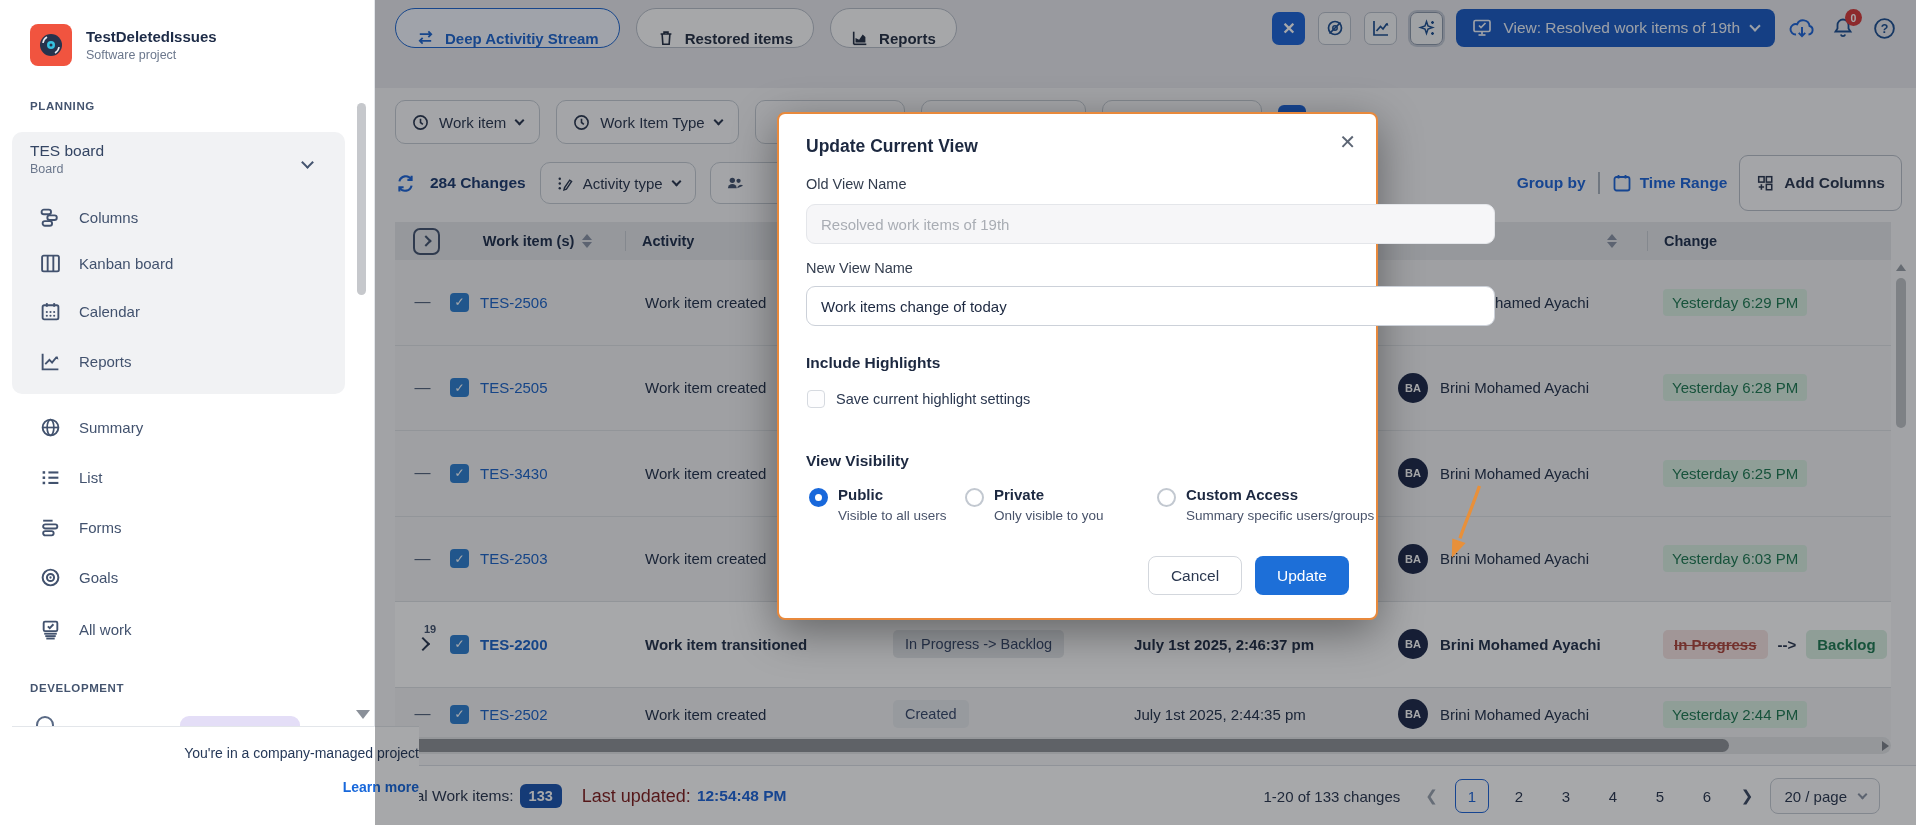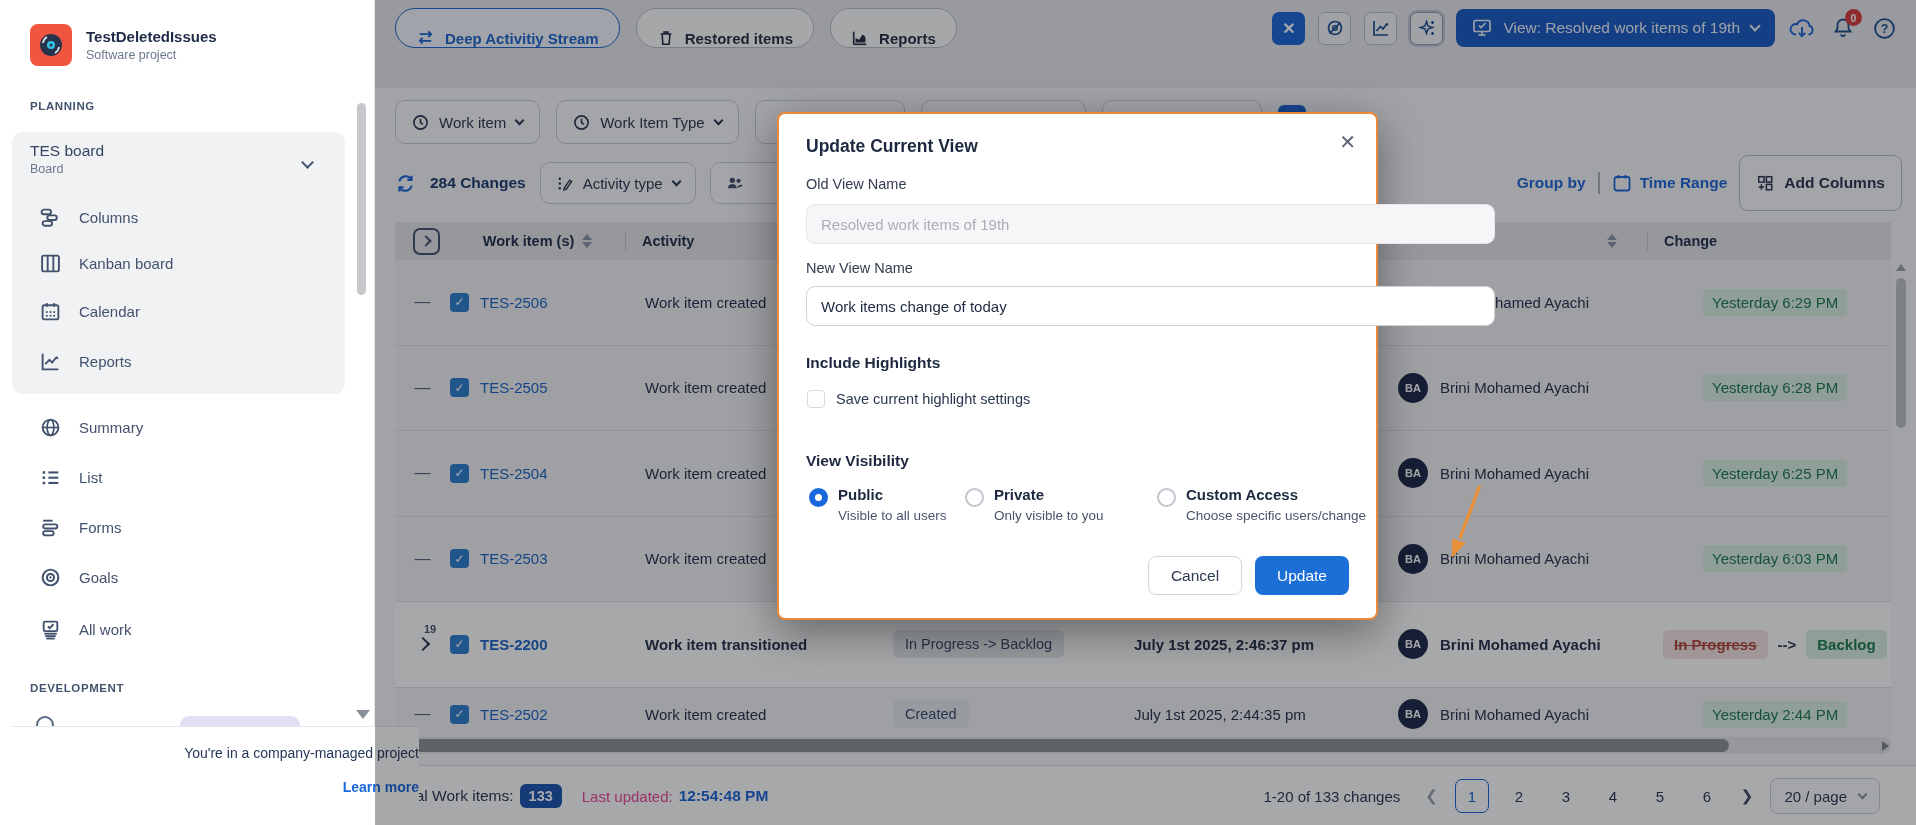--- a/index.html
+++ b/index.html
@@ -118,21 +118,21 @@
   .c-act { padding-left:20px; white-space:nowrap; overflow:hidden; }
   .c-status { padding-left:18px; }
   .gpill { display:inline-block; background:#e7e9ec; color:#38496b; border-radius:5px;
     padding:6px 12px; font-size:14.5px; white-space:nowrap; }
   .c-date { padding-left:34px; white-space:nowrap; font-size:15px; }
   .trow.hl .c-date { font-weight:bold; }
   .c-user { display:flex; align-items:center; gap:12px; padding-left:28px; white-space:nowrap; }
   .avatar { width:30px; height:30px; border-radius:50%; background:#1e2a4a; color:#fff;
     font-size:11px; font-weight:bold; display:flex; align-items:center; justify-content:center; flex:none; }
   .c-change { padding-left:38px; white-space:nowrap; overflow:hidden; display:flex; align-items:center; gap:10px; }
-  .time-pill { background:#d9efe2; color:#1f7a52; padding:5px 9px; border-radius:4px; font-size:15px;margin-left:40px; }
+  .time-pill { background:#d9efe2; color:#1f7a52; padding:5px 9px; border-radius:4px; font-size:15px; }
   .from-pill { background:#f6e3e1; color:#ae473e; padding:6px 11px; border-radius:5px;
     font-weight:bold; text-decoration:line-through; }
   .to-pill { background:#d9efe2; color:#1f7a52; padding:6px 11px; border-radius:5px; font-weight:bold; }
   .arrow-txt { font-weight:bold; color:#2b3850; }
 
   
   .hscroll { position:absolute; left:20px; top:737px; width:1496px; height:17px; z-index:5;
     background:#e3e4e7; border-radius:9px; }
   .hthumb { position:absolute; left:14px; top:2px; width:1320px; height:13px; background:#8f9297; border-radius:7px; }
   .harrow-l { position:absolute; left:2px; top:4px; width:0; height:0; border-top:5px solid transparent;
@@ -144,21 +144,21 @@
     border-right:5px solid transparent; border-bottom:7px solid #9aa0a8; }
   .vthumb { position:absolute; left:2px; top:16px; width:10px; height:150px; background:#bfc2c6; border-radius:5px; }
 
   
   .bottom { position:absolute; left:0; top:765px; width:1541px; height:60px; background:#fff;
     border-top:1px solid #dcdfe4; }
   .bl { position:absolute; left:20px; top:0; height:60px; display:flex; align-items:center; gap:6px; }
   .bl .t1 { font-size:15.5px; color:#2b3850; }
   .badge-count { background:#1b55b0; color:#fff; font-weight:bold; font-size:14.5px;
     border-radius:6px; padding:4px 9px; }
-  .bl .t2 { font-size:15px; color:#ec4899; margin-left:14px; }
+  .bl .t2 { font-size:18px; color:#7f1d1d; margin-left:14px; }
   .bl .t3 { font-size:15.5px; font-weight:bold; color:#1d64d8; }
   .br { position:absolute; right:36px; top:0; height:60px; display:flex; align-items:center; gap:13px; }
   .range { font-size:15px; color:#2b3850; margin-right:8px; }
   .pg-arrow { color:#9aa3b0; font-size:15px; padding:0 4px; cursor:pointer; }
   .pg-arrow.next { color:#3c4a63; }
   .page { min-width:34px; height:34px; display:flex; align-items:center; justify-content:center;
     font-size:15px; color:#2b3850; border-radius:7px; cursor:pointer; padding:0 6px; }
   .page.active { border:1.5px solid #1d64d8; color:#1d64d8; }
   .page-size { height:36px; border:1px solid #c6ccd4; border-radius:8px; background:#fbfbfc;
     display:flex; align-items:center; gap:12px; padding:0 13px; font-size:15px; color:#2b3850; cursor:pointer; }
@@ -547,21 +547,21 @@
         </div>
       <div class="c-change">
           <span class="time-pill">Yesterday 6:28 PM</span>
         </div>
     </div>
 
     <div class="trow">
       <div class="c-exp">—</div>
       <div class="c-key">
           <span class="cbx">✓</span>
-        <a class="key-link">TES-2504</a>
+        <a class="key-link">TES-3430</a>
         </div>
       <div class="c-act">Work item created</div>
       <div class="c-status"><span class="gpill">Created</span></div>
       <div class="c-date"></div>
       <div class="c-user">
           <span class="avatar">BA</span>
         <span>Brini Mohamed Ayachi</span>
         </div>
       <div class="c-change">
           <span class="time-pill">Yesterday 6:25 PM</span>
@@ -694,21 +694,21 @@
     <span class="radio"></span>
     <span>
       <div class="ro-label">Private</div>
       <div class="ro-desc">Only visible to you</div>
     </span>
   </div>
   <div class="radio-opt" style="left:378px">
     <span class="radio"></span>
     <span>
       <div class="ro-label">Custom Access</div>
-      <div class="ro-desc">Choose specific users/change</div>
+      <div class="ro-desc">Summary specific users/groups</div>
     </span>
   </div>
 
   <svg class="m-arrow" width="52" height="82" viewBox="0 0 48 80">
     <path d="M42 4 C36 22 28 40 23 55" fill="none" stroke="#e8903a" stroke-width="3.2"></path>
     <path d="M15 74 L28.5 59.5 L15.5 55 Z" fill="#e8903a"></path>
   </svg>
 
   <div class="m-btns">
     <button class="btn cancel">Cancel</button>

